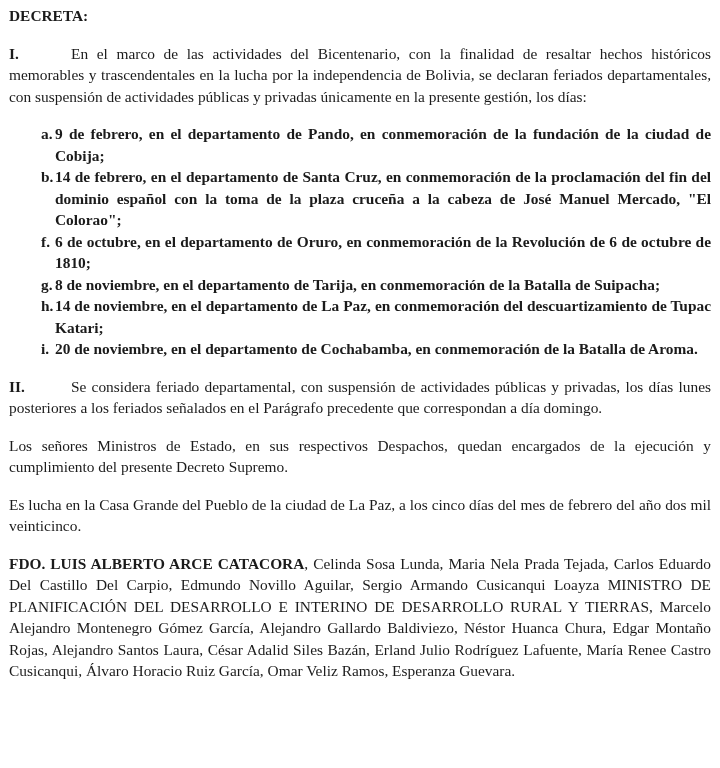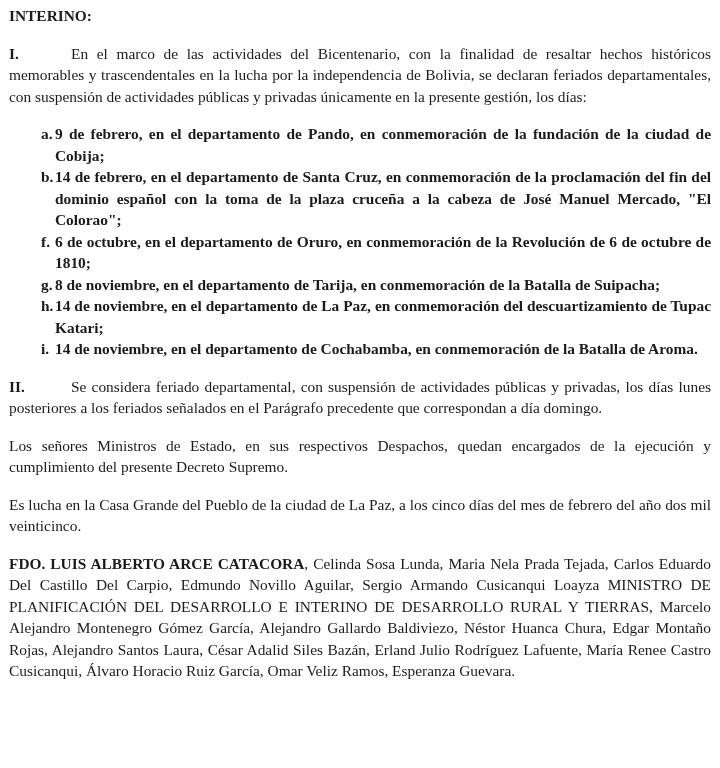--- a/index.html
+++ b/index.html
@@ -48,32 +48,32 @@
     display: inline-block;
     width: 14px;
     text-indent: 0;
   }
 </style>
 </head>
 <body>
 
 <div class="page">
 
-  <p class="bold">INTERINO:</p>
+  <p class="bold">DECRETA:</p>
 
 
   <p><span class="numeral">I.</span><span>En el marco de las actividades del Bicentenario, con la finalidad de resaltar hechos históricos memorables y trascendentales en la lucha por la independencia de Bolivia, se declaran feriados departamentales, con suspensión de actividades públicas y privadas únicamente en la presente gestión, los días:</span></p>
 
   <div class="holiday-list">
     <div class="holiday"><span class="marker">a.</span><span class="text">9 de febrero, en el departamento de Pando, en conmemoración de la fundación de la ciudad de Cobija;</span></div>
   <div class="holiday"><span class="marker">b.</span><span class="text">14 de febrero, en el departamento de Santa Cruz, en conmemoración de la proclamación del fin del dominio español con la toma de la plaza cruceña a la cabeza de José Manuel Mercado, "El Colorao";</span></div>
       <div class="holiday"><span class="marker">f.</span><span class="text">6 de octubre, en el departamento de Oruro, en conmemoración de la Revolución de 6 de octubre de 1810;</span></div>
       <div class="holiday"><span class="marker">g.</span><span class="text">8 de noviembre, en el departamento de Tarija, en conmemoración de la Batalla de Suipacha;</span></div>
       <div class="holiday"><span class="marker">h.</span><span class="text">14 de noviembre, en el departamento de La Paz, en conmemoración del descuartizamiento de Tupac Katari;</span></div>
-      <div class="holiday"><span class="marker">i.</span><span class="text">14 de noviembre, en el departamento de Cochabamba, en conmemoración de la Batalla de Aroma.</span></div>
+      <div class="holiday"><span class="marker">i.</span><span class="text">20 de noviembre, en el departamento de Cochabamba, en conmemoración de la Batalla de Aroma.</span></div>
     </div>
 
   <p><span class="numeral">II.</span><span>Se considera feriado departamental, con suspensión de actividades públicas y privadas, los días lunes posteriores a los feriados señalados en el Parágrafo precedente que correspondan a día domingo.</span></p>
 
   <p>Los señores Ministros de Estado, en sus respectivos Despachos, quedan encargados de la ejecución y cumplimiento del presente Decreto Supremo.</p>
 
   <p>Es lucha en la Casa Grande del Pueblo de la ciudad de La Paz, a los cinco días del mes de febrero del año dos mil veinticinco.</p>
 
   <p><span class="bold">FDO. LUIS ALBERTO ARCE CATACORA</span><span>, Celinda Sosa Lunda, Maria Nela Prada Tejada, Carlos Eduardo Del Castillo Del Carpio, Edmundo Novillo Aguilar, Sergio Armando Cusicanqui Loayza MINISTRO DE PLANIFICACIÓN DEL DESARROLLO E INTERINO DE DESARROLLO RURAL Y TIERRAS, Marcelo Alejandro Montenegro Gómez García, Alejandro Gallardo Baldiviezo, Néstor Huanca Chura, Edgar Montaño Rojas, Alejandro Santos Laura, César Adalid Siles Bazán, Erland Julio Rodríguez Lafuente, María Renee Castro Cusicanqui, Álvaro Horacio Ruiz García, Omar Veliz Ramos, Esperanza Guevara.</span></p>
 

